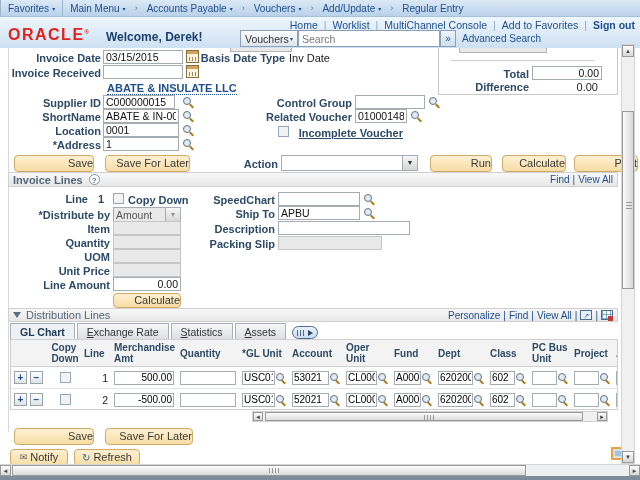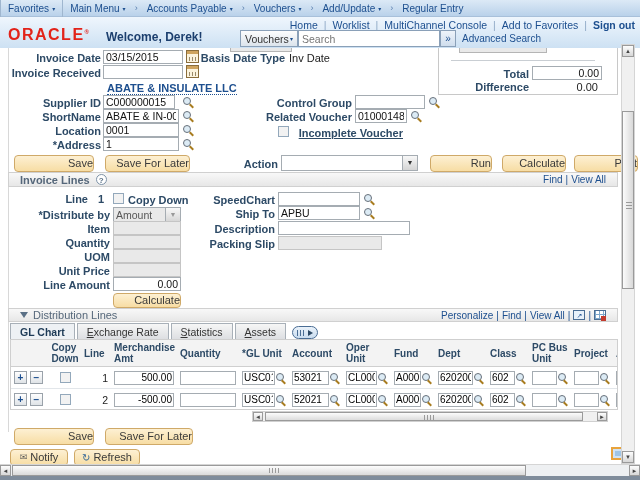--- a/index.html
+++ b/index.html
@@ -65,21 +65,21 @@
   .sel .selarr { width:15px; border-left:1px solid #a5acb2; background:linear-gradient(#f8f8f8,#d5d5d5);
     font-size:7px; color:#333; text-align:center; line-height:14px; cursor:pointer; }
   .sel.dis { background:#e9e9e9; }
   .sel.dis .selarr { color:#999; }
   .groupbox { position:absolute; border:1px solid #c8c8c8; border-top:none; background:#fff; }
   .hr { position:absolute; height:1px; background:#c9ced3; }
 
   
   .secbar { position:absolute; left:8px; width:610px; height:15px;
     background:linear-gradient(#f8f8f8,#e7e7e7); border:1px solid #d0d0d0;
-    display:flex; align-items:center; padding:0 11px; color:#55677a; font-weight:bold; font-size:11px; }
+    display:flex; align-items:center; padding:0 4px; color:#55677a; font-weight:bold; font-size:11px; }
   .secbar .right { margin-left:auto; font-weight:normal; font-size:10px; color:#1d4f8f;
     display:flex; align-items:center; gap:3px; }
   .secbar .right a { color:#1d4f8f; text-decoration:none; cursor:pointer; }
   .help { display:inline-block; width:11px; height:11px; border:1px solid #7e93a8; border-radius:50%;
     color:#5a7086; font-size:8px; font-weight:bold; text-align:center; line-height:11px;
     margin-left:6px; background:#fff; cursor:pointer; }
   .tri { display:inline-block; width:0; height:0; border-left:4px solid transparent;
     border-right:4px solid transparent; border-top:6px solid #5a7086; margin-right:5px; cursor:pointer; }
   .icon-popup { display:inline-block; width:12px; height:10px; border:1px solid #4a6d94;
     background:#e8f1fa; font-size:7px; line-height:9px; text-align:center; color:#1d4f8f; cursor:pointer; }

